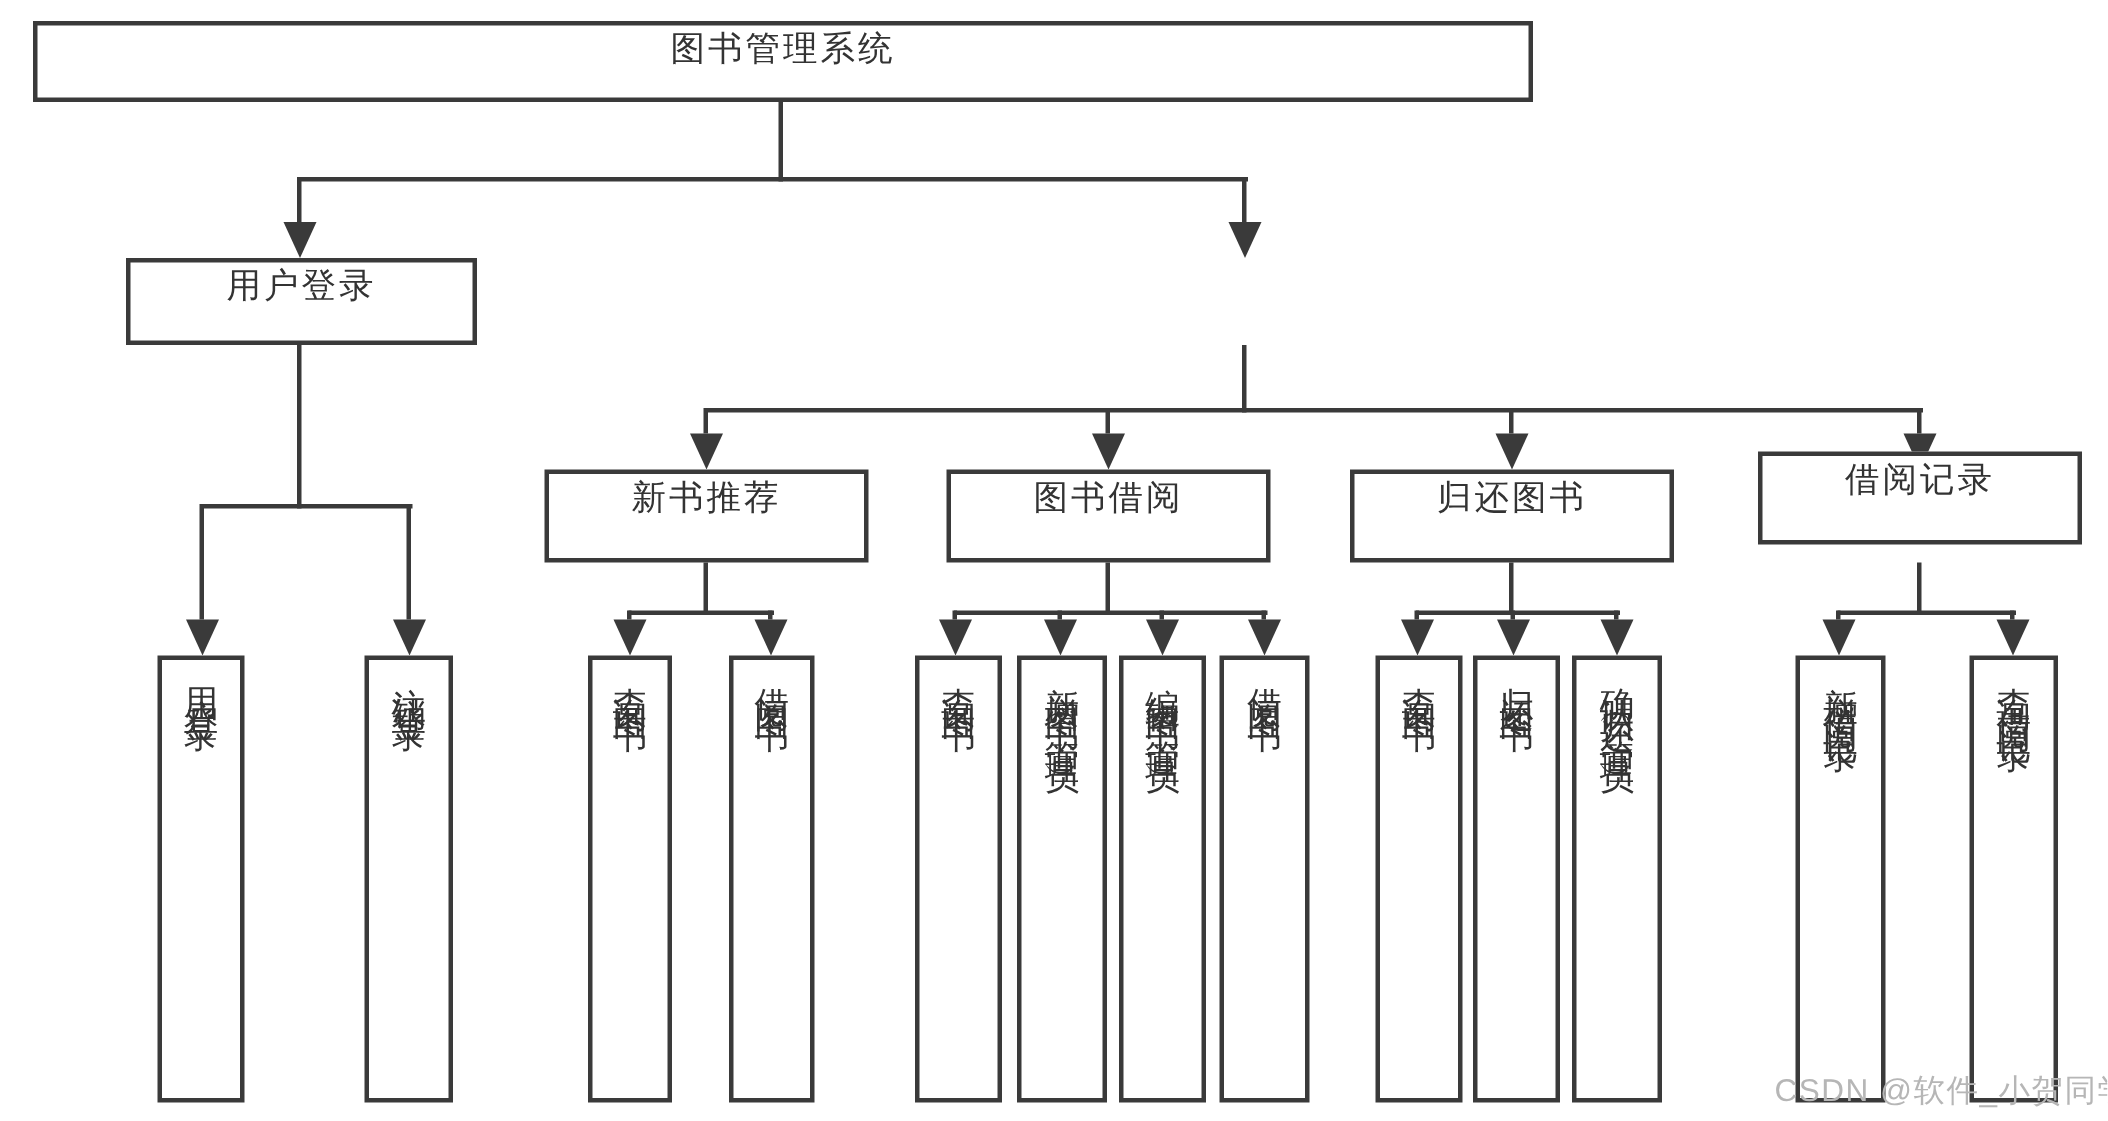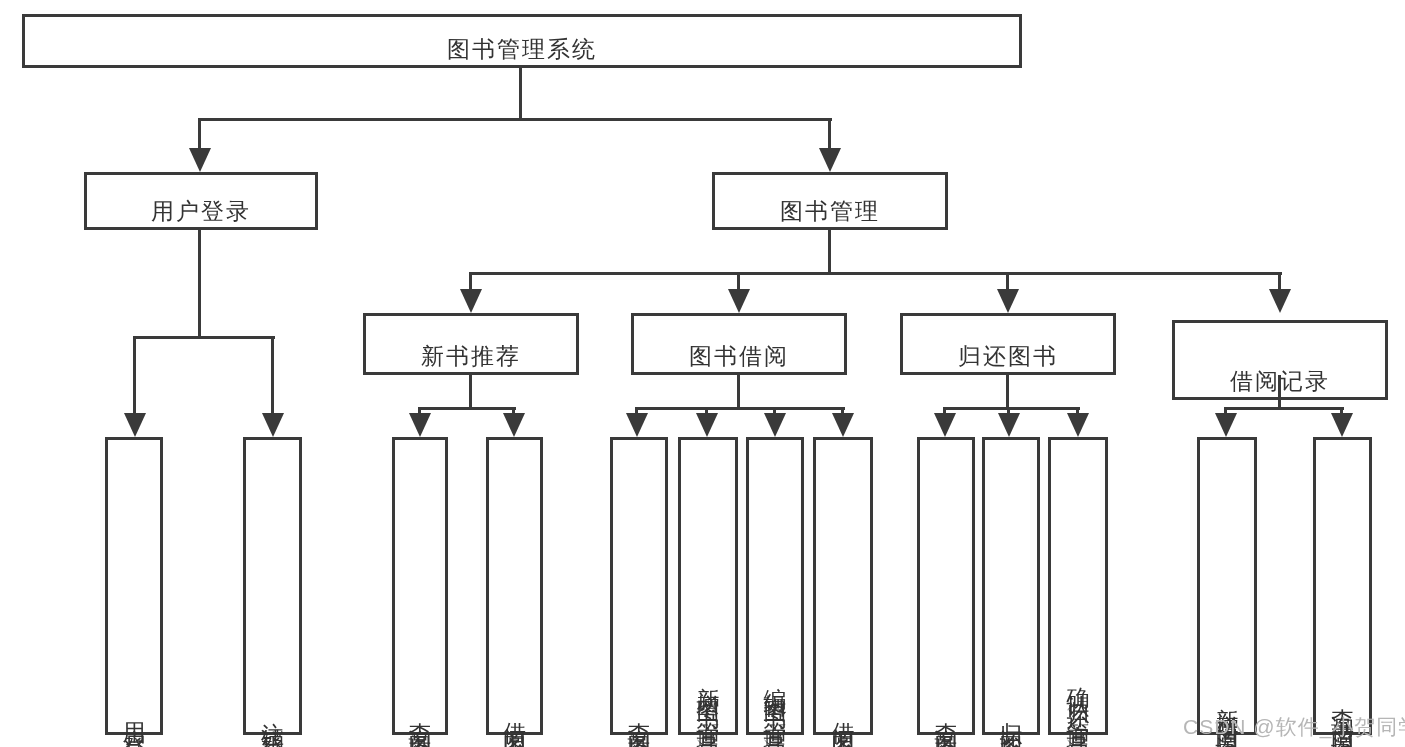--- a/index.html
+++ b/index.html
@@ -2,21 +2,21 @@
 <html><head>
 <meta charset="utf-8">
 <style>
   html,body{margin:0;padding:0;background:#ffffff;}
   .canvas{
     position:relative;width:1405px;height:747px;background:#ffffff;
     font-family:"Liberation Sans",sans-serif;color:#333333;overflow:hidden;
   }
   .box{
     position:absolute;box-sizing:border-box;border:3px solid #3a3a3a;background:#ffffff;
-    display:flex;align-items:flex-end;justify-content:center;
+    display:flex;align-items:flex-start;justify-content:center;
   }
   .box.h span{font-size:23px;letter-spacing:2px;white-space:nowrap;}
   .box.v span{
     writing-mode:vertical-rl;text-orientation:mixed;
     font-size:23px;letter-spacing:7px;line-height:1;
   }
   .vline{position:absolute;width:3px;background:#3a3a3a;}
   .hline{position:absolute;height:3px;background:#3a3a3a;}
   .arrow{position:absolute;width:3px;background:#3a3a3a;}
   .arrow::after{
@@ -39,23 +39,20 @@
   </div>
 
   <div class="vline" style="left:519px;top:68px;height:53px"></div>
   <div class="hline" style="left:199px;top:118px;width:633px"></div>
   <div class="arrow" style="left:198px;top:118px;height:30px"></div>
   <div class="arrow" style="left:828px;top:118px;height:30px"></div>
 
   <div class="box h" style="left:84px;top:172px;width:234px;height:58px">
     <span>用户登录</span>
   </div>
-  <div class="box h" style="left:712px;top:172px;width:236px;height:58px">
-    <span>图书管理</span>
-  </div>
 
   <div class="vline" style="left:198px;top:230px;height:109px"></div>
   <div class="hline" style="left:134px;top:336px;width:141px"></div>
   <div class="arrow" style="left:133px;top:336px;height:77px"></div>
   <div class="arrow" style="left:271px;top:336px;height:77px"></div>
 
   <div class="vline" style="left:828px;top:230px;height:45px"></div>
   <div class="hline" style="left:470px;top:272px;width:812px"></div>
   <div class="arrow" style="left:469px;top:272px;height:17px"></div>
   <div class="arrow" style="left:737px;top:272px;height:17px"></div>
@@ -64,21 +61,21 @@
 
   <div class="box h" style="left:363px;top:313px;width:216px;height:62px">
     <span>新书推荐</span>
   </div>
   <div class="box h" style="left:631px;top:313px;width:216px;height:62px">
     <span>图书借阅</span>
   </div>
   <div class="box h" style="left:900px;top:313px;width:216px;height:62px">
     <span>归还图书</span>
   </div>
-  <div class="box h" style="left:1172px;top:320px;width:216px;height:80px">
+  <div class="box h" style="left:1172px;top:301px;width:216px;height:62px">
     <span>借阅记录</span>
   </div>
 
   <div class="vline" style="left:469px;top:375px;height:35px"></div>
   <div class="hline" style="left:419px;top:407px;width:97px"></div>
   <div class="arrow" style="left:418px;top:407px;height:6px"></div>
   <div class="arrow" style="left:512px;top:407px;height:6px"></div>
 
   <div class="vline" style="left:737px;top:375px;height:35px"></div>
   <div class="hline" style="left:636px;top:407px;width:209px"></div>

